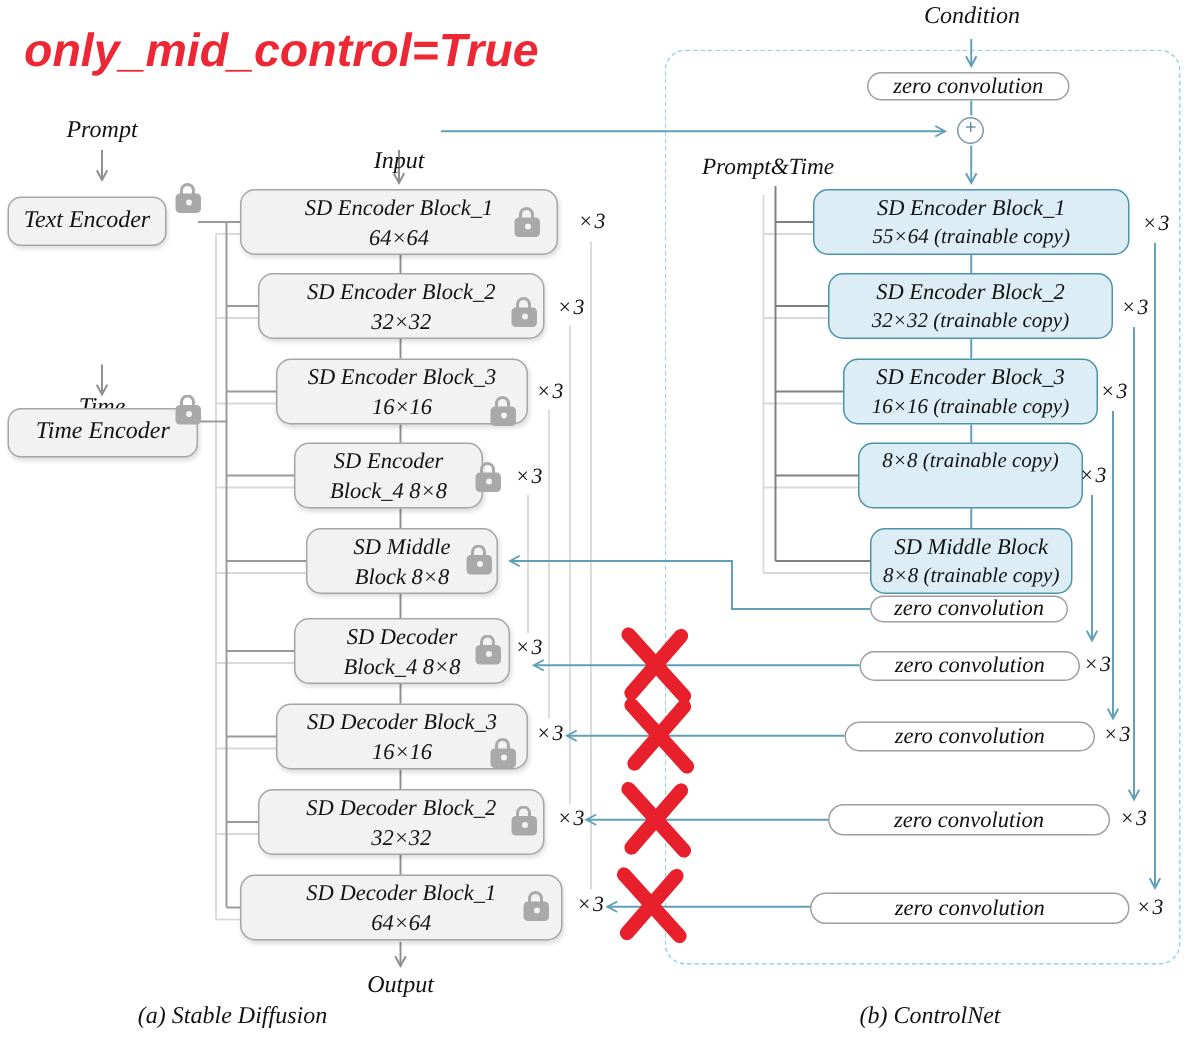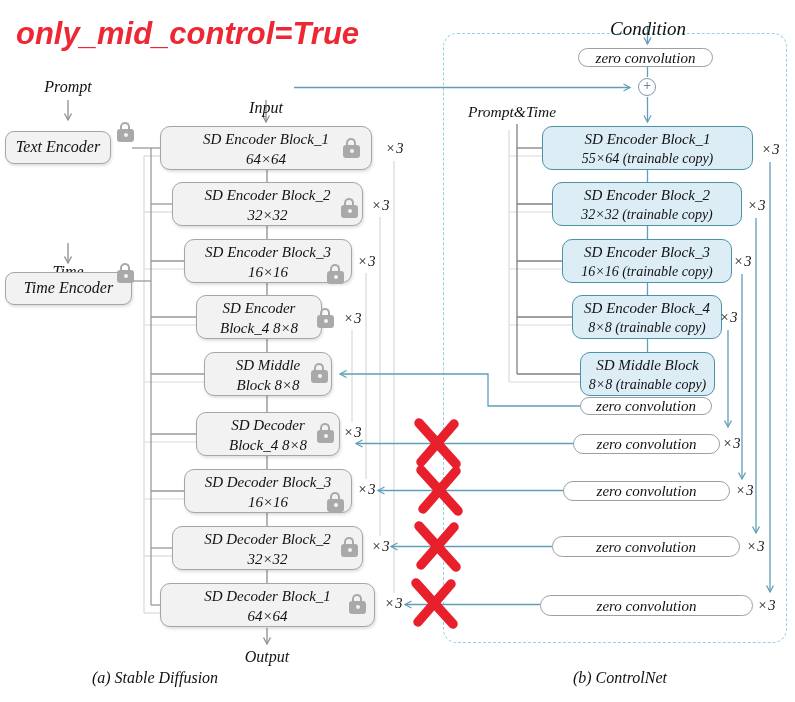--- a/index.html
+++ b/index.html
@@ -150,21 +150,21 @@
         <line x1="451" y1="584" x2="418" y2="622"></line>
       </g>
     </g>
   </svg>
 
   <div class="title">only_mid_control=True</div>
 
   <div class="lbl" style="left:33px;top:78px;width:70px;">Prompt</div>
   <div class="lbl" style="left:231px;top:78px;width:70px;margin-top:21px;">Input</div>
   <div class="lbl" style="left:33px;top:222px;width:70px;margin-top:41px;">Time</div>
-  <div class="lbl" style="left:608px;top:18px;width:80px;font-size:19px;">Condition</div>
+  <div class="lbl" style="left:608px;top:2px;width:80px;font-size:16px;">Condition</div>
   <div class="lbl" style="left:460px;top:103px;width:104px;font-size:15.5px;">Prompt&amp;Time</div>
   <div class="lbl" style="left:232px;top:648px;width:70px;">Output</div>
 
   <div class="cap" style="left:75px;top:669px;width:160px;">(a) Stable Diffusion</div>
   <div class="cap" style="left:560px;top:669px;width:120px;">(b) ControlNet</div>
 
   <div class="enc" style="left:5px;top:131px;width:106px;height:33px;">
     <span>Text Encoder</span>
   </div>
   <div class="enc" style="left:5px;top:272px;width:127px;height:33px;">
@@ -259,21 +259,20 @@
   </div>
   <div class="blk trainable" style="left:552px;top:182px;width:190px;height:44px;">
     <div class="l1">SD Encoder Block_2</div>
     <div class="l2">32×32 (trainable copy)</div>
   </div>
   <div class="blk trainable" style="left:562px;top:239px;width:170px;height:44px;">
     <div class="l1">SD Encoder Block_3</div>
     <div class="l2">16×16 (trainable copy)</div>
   </div>
   <div class="blk trainable" style="left:572px;top:295px;width:150px;height:44px;">
-    <div class="l1">SD Encoder Block_4</div>
     <div class="l2">8×8 (trainable copy)</div>
   </div>
   <div class="blk trainable" style="left:580px;top:352px;width:135px;height:44px;">
     <div class="l1">SD Middle Block</div>
     <div class="l2">8×8 (trainable copy)</div>
   </div>
 
   <div class="pill" style="left:578px;top:48px;width:135px;height:19px;line-height:18px;">zero convolution</div>
   <div class="pill" style="left:580px;top:397px;width:132px;height:18px;line-height:17px;">zero convolution</div>
   <div class="pill" style="left:573px;top:434px;width:147px;height:20px;line-height:19px;">zero convolution</div>

